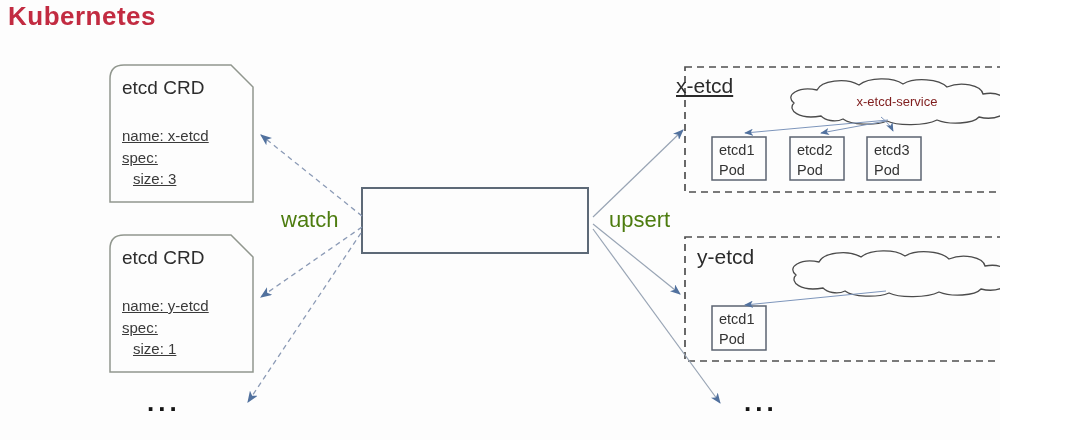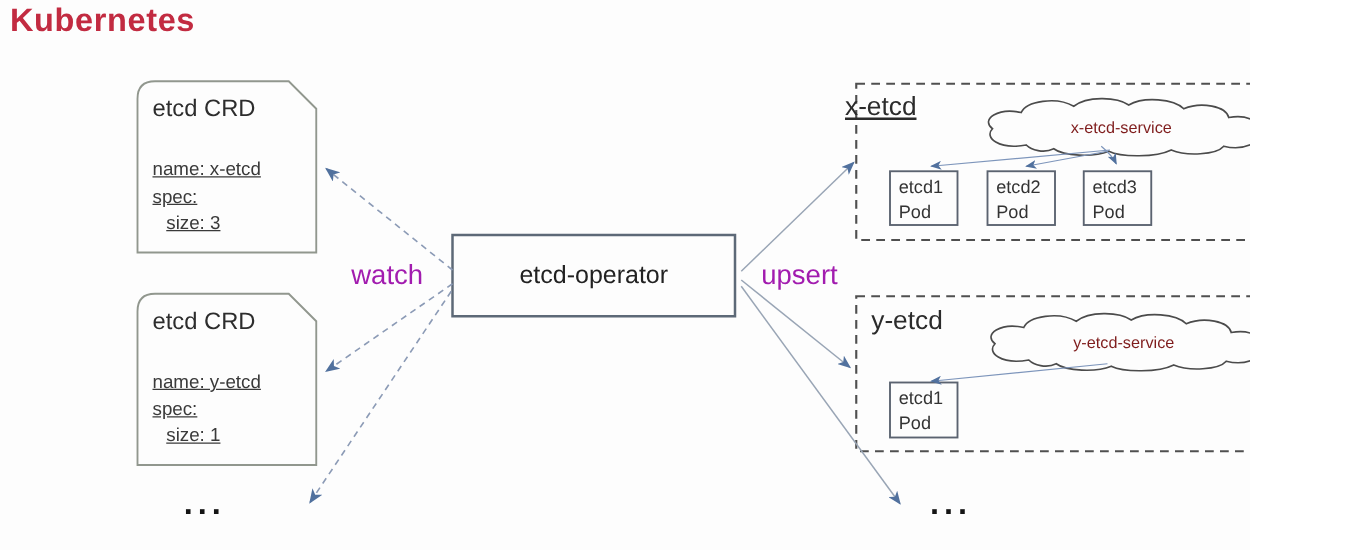--- a/index.html
+++ b/index.html
@@ -5,21 +5,21 @@
   html,body{margin:0;padding:0;background:#ffffff;}
   body{font-family:"Liberation Sans","DejaVu Sans",sans-serif;}
   .stage{position:relative;width:1000px;height:440px;background:#fdfdfd;overflow:hidden;color:#2d2d2d;}
   .abs{position:absolute;z-index:2;}
   svg.overlay{position:absolute;left:0;top:0;z-index:1;}
   .title{left:8px;top:1px;font-size:26px;font-weight:bold;color:#c22b41;letter-spacing:.5px;}
   .crd-title{font-size:19px;color:#2d2d2d;}
   .crd-lines{font-size:15px;line-height:21.5px;color:#3a3a3a;text-decoration:underline;}
   .crd-lines .indent{padding-left:11px;}
   .op-label{left:362px;top:188px;width:226px;height:65px;display:flex;align-items:center;justify-content:center;font-size:20px;color:#222;}
-  .edge-label{font-size:22px;color:#a21caf;}
+  .edge-label{font-size:22px;color:#4d7c0f;}
   .cluster-name{font-size:21px;color:#2b2b2b;}
   .svc{width:220px;text-align:center;font-size:13px;color:#7f1d1d;}
   .pod-text{font-size:14.5px;line-height:19.5px;color:#333;}
   .dots{font-size:26px;font-weight:bold;letter-spacing:4px;color:#141414;}
 </style>
 </head>
 <body>
 
 <div class="stage">
 
@@ -70,21 +70,20 @@
     <div class="indent">size: 3</div>
   </div>
 
   <div class="abs crd-title" style="left:122px;top:247px;">etcd CRD</div>
   <div class="abs crd-lines" style="left:122px;top:295px;">
     <div>name: y-etcd</div>
     <div>spec:</div>
     <div class="indent">size: 1</div>
   </div>
 
-  <div class="abs op-label">etcd-operator</div>
 
   <div class="abs edge-label" style="left:281px;top:207px;">watch</div>
   <div class="abs edge-label" style="left:609px;top:207px;">upsert</div>
 
   <div class="abs cluster-name" style="left:676px;top:74px;text-decoration:underline;">x-etcd</div>
   <div class="abs svc" style="left:787px;top:94px;">x-etcd-service</div>
 
   <div class="abs pod-text" style="left:719px;top:141px;">
     <div>etcd1</div>
     <div>Pod</div>
@@ -92,21 +91,20 @@
   <div class="abs pod-text" style="left:797px;top:141px;">
     <div>etcd2</div>
     <div>Pod</div>
   </div>
   <div class="abs pod-text" style="left:874px;top:141px;">
     <div>etcd3</div>
     <div>Pod</div>
   </div>
 
   <div class="abs cluster-name" style="left:697px;top:245px;">y-etcd</div>
-  <div class="abs svc" style="left:789px;top:266px;">y-etcd-service</div>
 
   <div class="abs pod-text" style="left:719px;top:310px;">
     <div>etcd1</div>
     <div>Pod</div>
   </div>
 
   <div class="abs dots" style="left:147px;top:387px;">...</div>
   <div class="abs dots" style="left:744px;top:387px;">...</div>
 
 </div>

